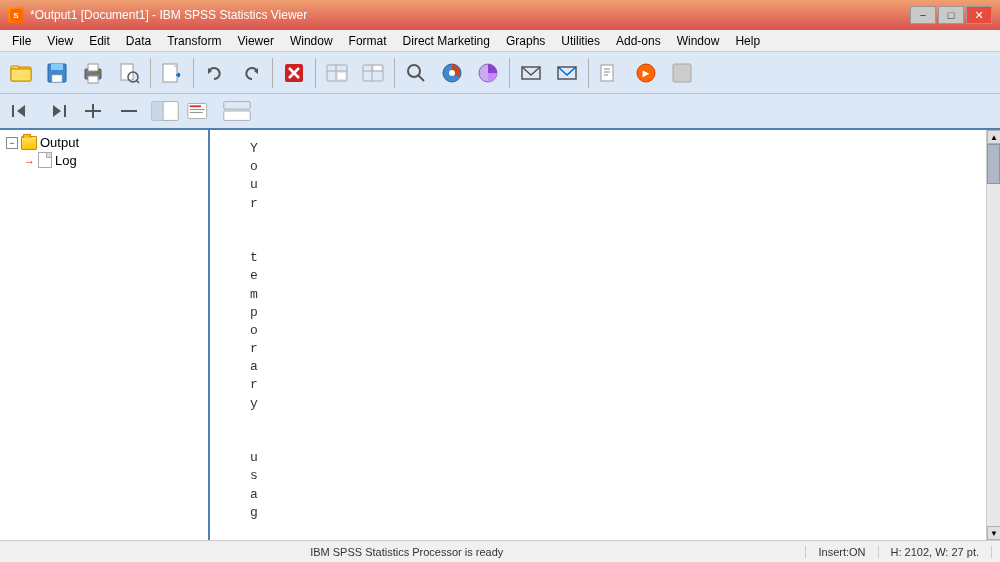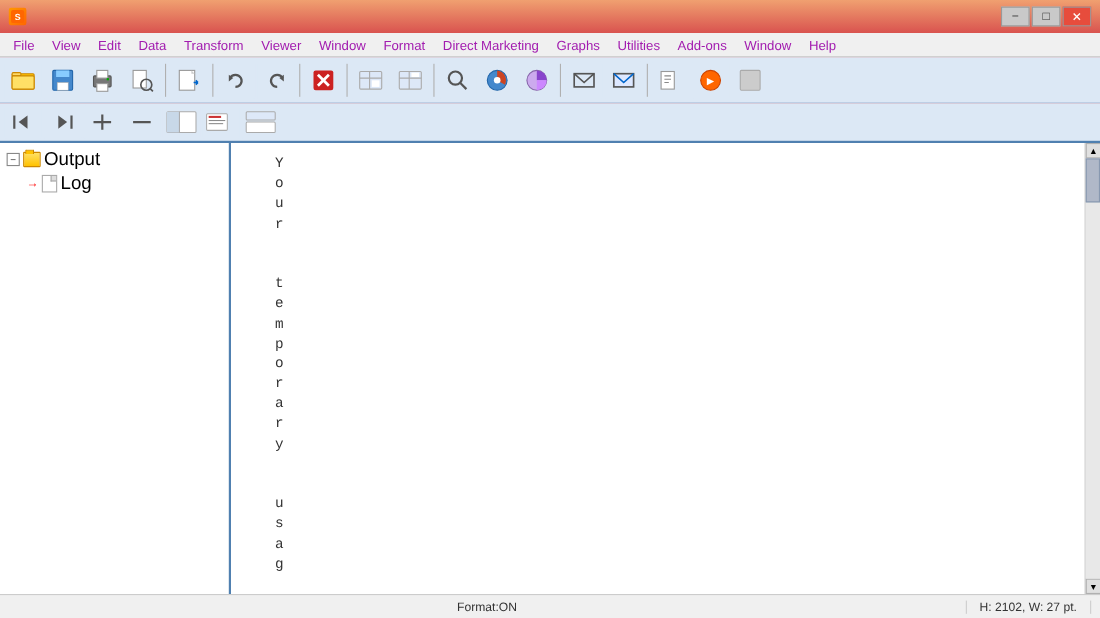--- a/index.html
+++ b/index.html
@@ -73,21 +73,21 @@
       display: flex;
       align-items: center;
       padding: 0 4px;
       border-bottom: 1px solid #ccc;
       gap: 0;
     }
     .menu-item {
       padding: 2px 8px;
       cursor: pointer;
       font-size: 12px;
-      color: #a21caf;
+      color: #000000;
       white-space: nowrap;
     }
 
     
     .toolbar {
       background: #dce8f5;
       padding: 3px 4px;
       display: flex;
       align-items: center;
       gap: 2px;
@@ -204,21 +204,21 @@
       position: absolute;
       top: 0;
       right: 0;
       width: 4px;
       height: 4px;
       background: #ddd;
       border-left: 1px solid #aaa;
       border-bottom: 1px solid #aaa;
     }
     .tree-label {
-      font-size: 17px;
+      font-size: 13px;
     }
     .tree-child {
       margin-left: 18px;
     }
     .red-arrow {
       color: red;
       font-size: 11px;
     }
 
     
@@ -309,20 +309,21 @@
 <body>
 
 <div class="title-bar">
   <div class="title-bar-left">
     <div class="title-bar-icon">
       <svg width="14" height="14" viewBox="0 0 14 14">
         <rect x="1" y="1" width="12" height="12" rx="2" fill="#ff6600"></rect>
         <text x="7" y="10" text-anchor="middle" fill="white" font-size="8" font-weight="bold">S</text>
       </svg>
     </div>
+    <span class="title-bar-title">*Output1 [Document1] - IBM SPSS Statistics Viewer</span>
   </div>
   <div class="title-bar-controls">
     <div class="title-btn">−</div>
     <div class="title-btn">□</div>
     <div class="title-btn close">✕</div>
   </div>
 </div>
 
 <div class="menu-bar">
   <span class="menu-item">File</span>
@@ -592,15 +593,16 @@
       <div class="scrollbar-btn">▲</div>
       <div class="scrollbar-track">
         <div class="scrollbar-thumb"></div>
       </div>
       <div class="scrollbar-btn">▼</div>
     </div>
   </div>
 </div>
 
 <div class="status-bar">
-  <span class="status-segment">Format:ON</span>
+  <span class="status-segment">IBM SPSS Statistics Processor is ready</span>
+  <span class="status-segment">Insert:ON</span>
   <span class="status-segment">H: 2102, W: 27 pt.</span>
 </div>
 
 </body></html>

